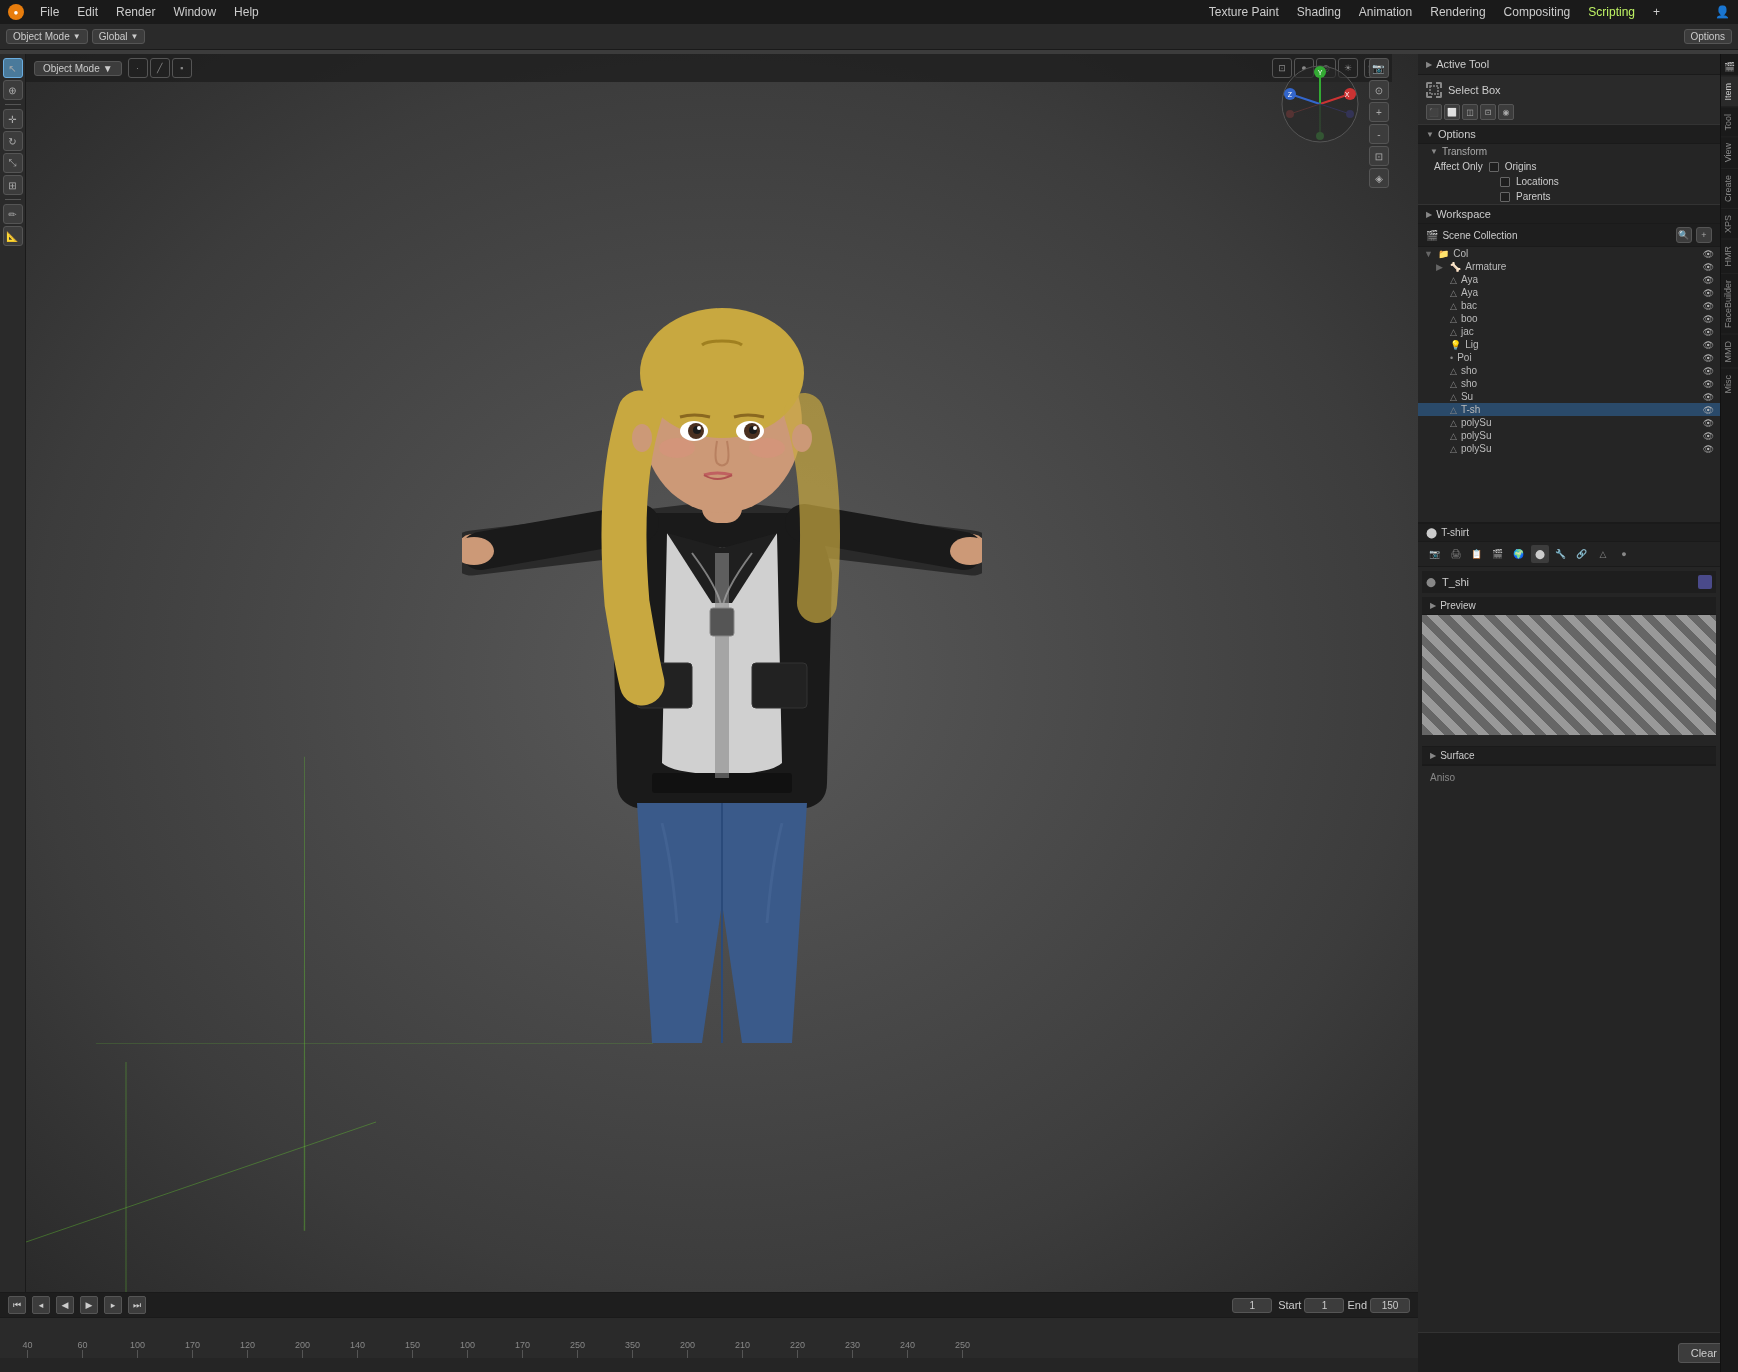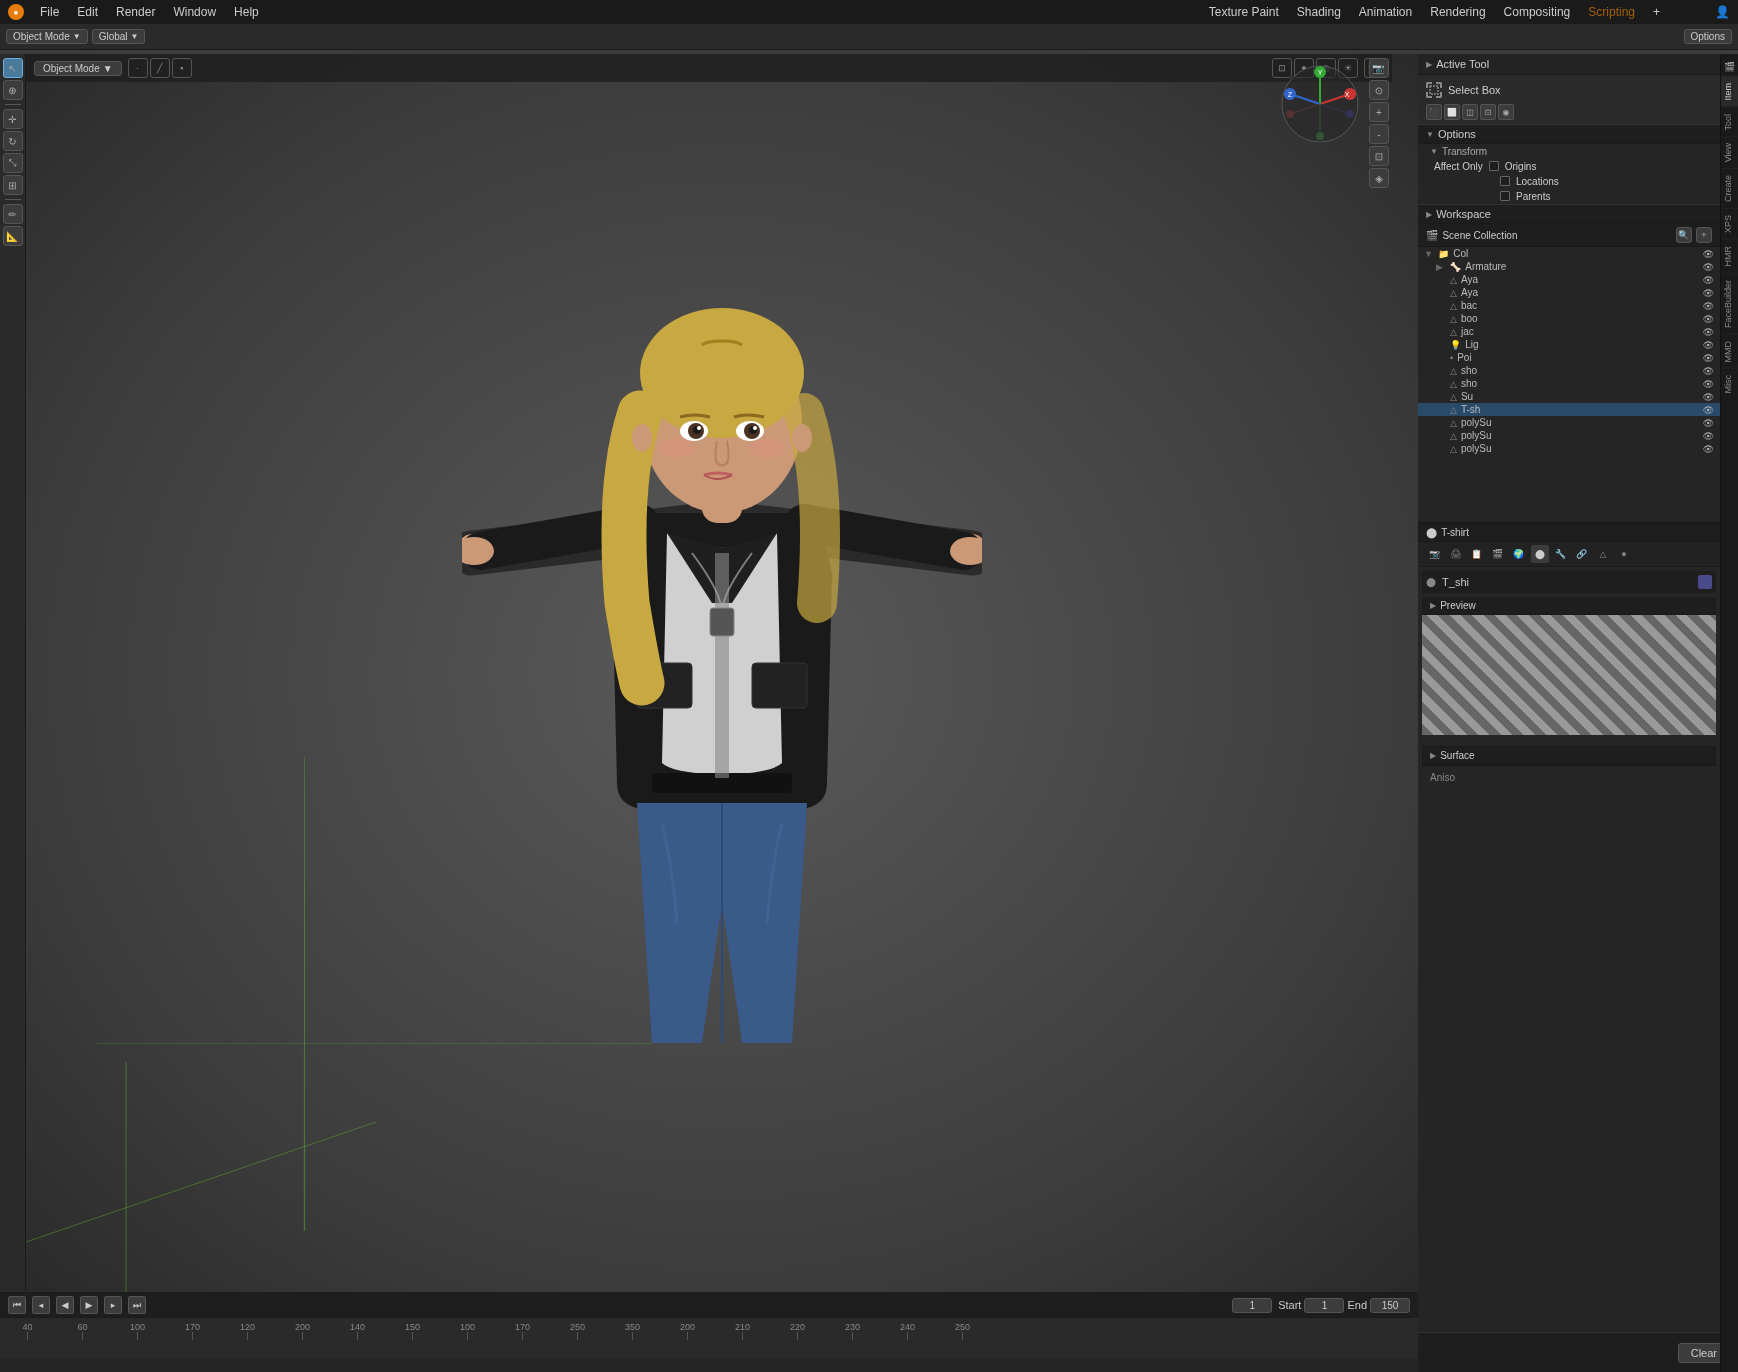--- a/index.html
+++ b/index.html
@@ -205,21 +205,21 @@
       display: flex;
       align-items: center;
       padding: 2px 12px;
       gap: 4px;
       font-size: 10px;
       color: #aaa;
       cursor: pointer;
     }
     .affect-only-row {
       display: flex;
-      align-items: flex-start;
+      align-items: center;
       gap: 6px;
       padding: 2px 16px;
       font-size: 10px;
     }
     .checkbox {
       width: 10px; height: 10px;
       border: 1px solid #666;
       border-radius: 1px;
       background: #1e1e1e;
       display: flex; align-items: center; justify-content: center;
@@ -268,21 +268,21 @@
       border-radius: 2px;
       display: flex; align-items: center; justify-content: center;
       cursor: pointer;
       font-size: 9px;
       color: #ccc;
     }
     #timeline-ruler {
       height: 40px;
       background: #2a2a2a;
       display: flex;
-      align-items: flex-start;
+      align-items: flex-end;
       overflow: hidden;
       padding-top: 4px;
     }
     .ruler-mark {
       display: flex;
       flex-direction: column;
       align-items: center;
       font-size: 9px;
       color: #888;
       min-width: 55px;
@@ -600,21 +600,21 @@
   <div class="menu-item">Edit</div>
   <div class="menu-item">Render</div>
   <div class="menu-item">Window</div>
   <div class="menu-item">Help</div>
   <div style="flex:1"></div>
   <div class="menu-item">Texture Paint</div>
   <div class="menu-item">Shading</div>
   <div class="menu-item">Animation</div>
   <div class="menu-item">Rendering</div>
   <div class="menu-item">Compositing</div>
-  <div class="menu-item" style="color:#a16207;">Scripting</div>
+  <div class="menu-item" style="color:#bef264;">Scripting</div>
   <div class="menu-item">+</div>
   <div style="width:60px; display:flex; align-items:center; gap:4px; justify-content:flex-end;">
     <span style="font-size:12px;">👤</span>
   </div>
 </div>
 
 <div id="toolbar" style="top:24px;">
   <div class="toolbar-btn">
     <span>Object Mode</span>
     <span class="arrow">▼</span>

